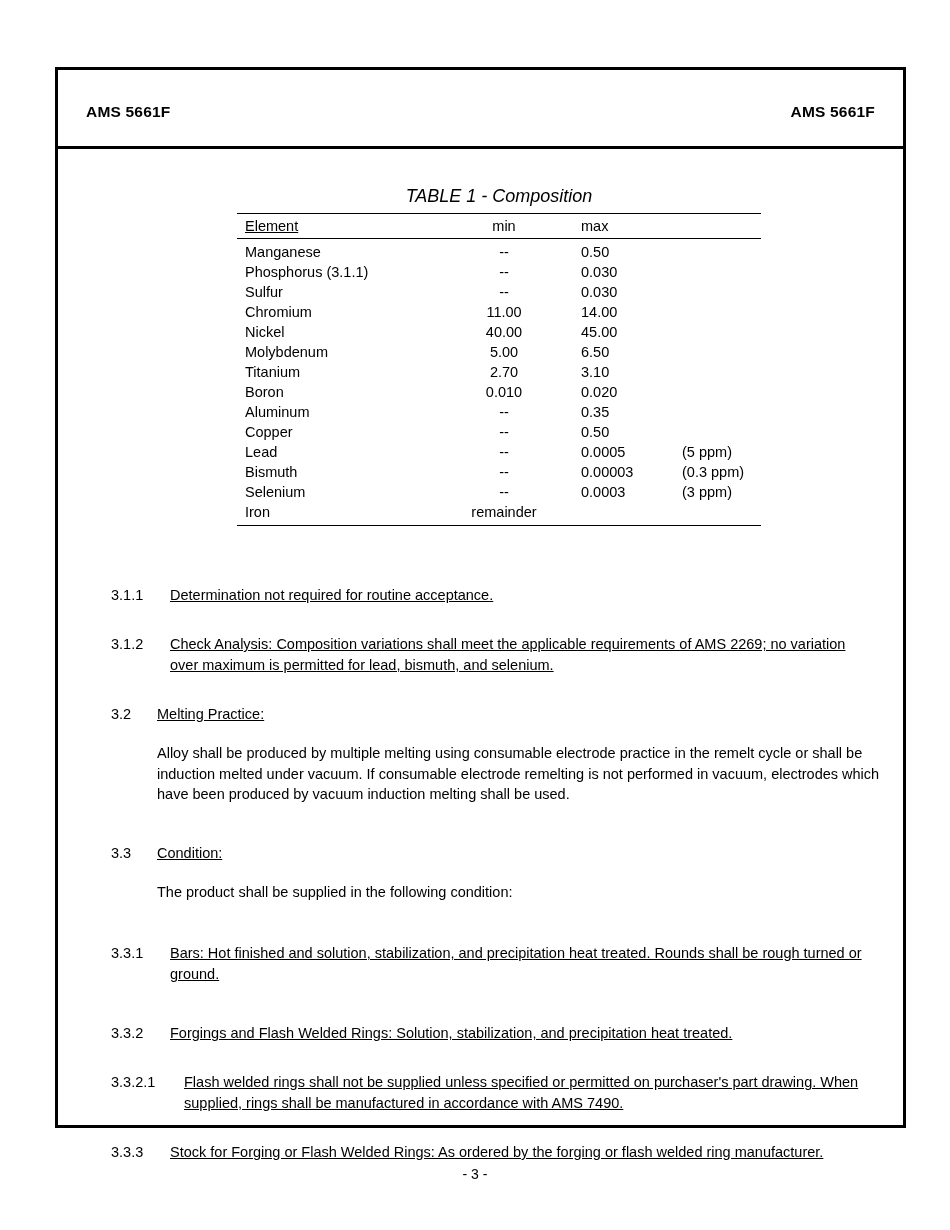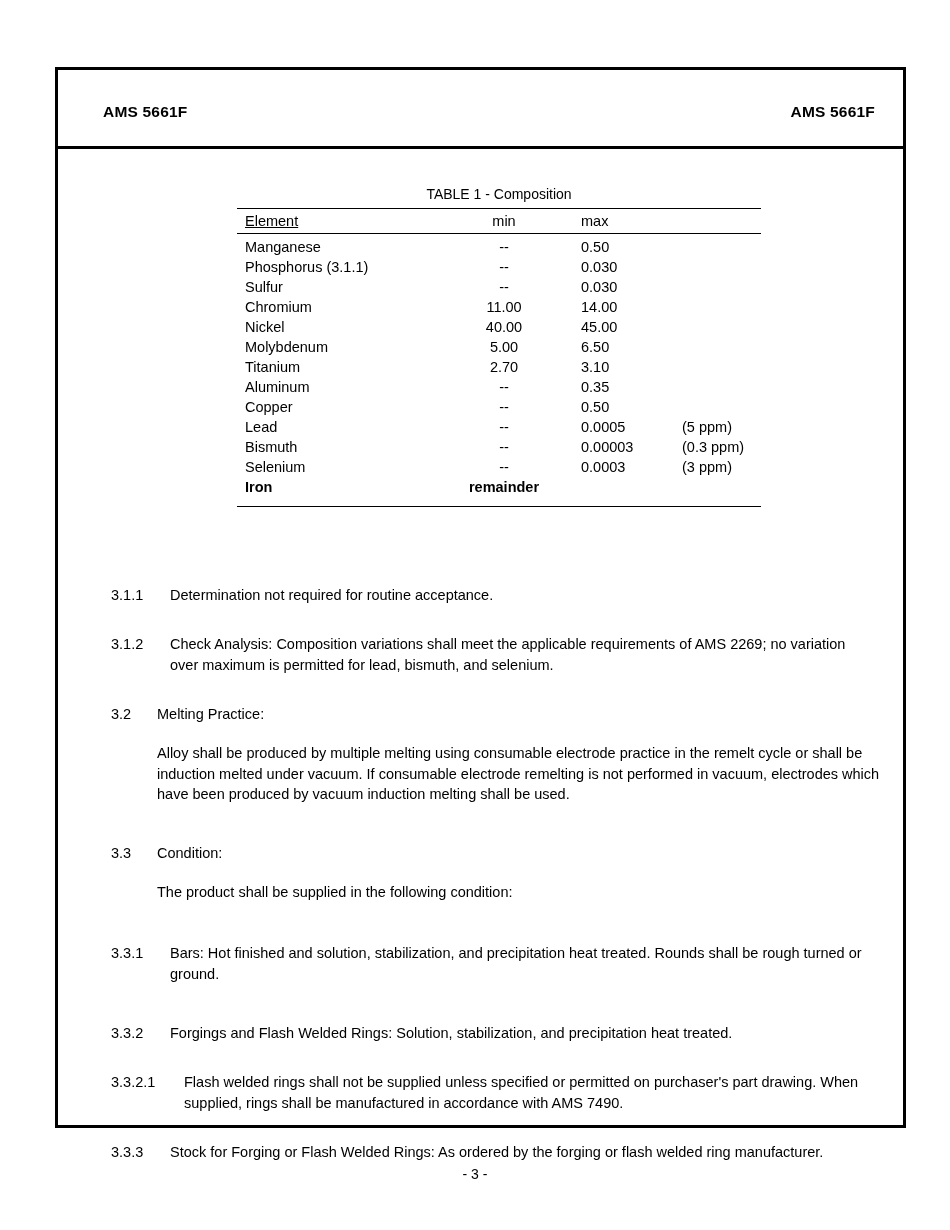--- a/index.html
+++ b/index.html
@@ -40,21 +40,21 @@
     position: absolute;
     left: 0;
     top: 0;
     right: 0;
     height: 79px;
     border-bottom: 3px solid #000000;
     box-sizing: border-box;
   }
   .header-row {
     position: absolute;
-    left: 17px; right: 0;
+    left: 0; right: 0;
     top: 33px;
     height: 22px;
   }
   .hdr-left, .hdr-center, .hdr-right {
     position: absolute;
     font-size: 15.5px;
     font-weight: bold;
     letter-spacing: 0.2px;
     white-space: nowrap;
   }
@@ -72,24 +72,25 @@
   }
 
   
   .table-wrap {
     position: absolute;
     left: 179px;
     top: 37px;
     width: 524px;
   }
   .table-caption {
-    font-size: 14px;
+    font-size: 18px;
     text-align: center;
     margin: 0 0 6px 0;
     white-space: nowrap;
+    font-style: italic;
   }
   table.comp {
     border-collapse: collapse;
     width: 524px;
     font-size: 14.5px;
     table-layout: fixed;
   }
   table.comp td, table.comp th {
     padding: 0;
     font-weight: normal;
@@ -115,36 +116,36 @@
   table.comp thead th.h-note{ }
 
   table.comp tbody tr:first-child td { padding-top: 3px; }
   table.comp tbody td.c-el   { text-align: left;  padding-left: 8px; white-space: nowrap; }
   table.comp tbody td.c-min  { text-align: center; white-space: nowrap; }
   table.comp tbody td.c-max  { text-align: left; padding-left: 22px; white-space: nowrap; }
   table.comp tbody td.c-note { text-align: left; padding-left: 13px; white-space: nowrap; }
 
   table.comp tbody tr.last-row td {
     border-bottom: 1.6px solid #000;
-    padding-bottom: 9px;
-    font-weight: bold;
+    padding-bottom: 3px;
   }
   table.comp tbody tr.last-row td.c-min { text-align: center; }
 
   
   .clauses {
     position: absolute;
     left: 0;
     top: 0;
     right: 0;
   }
   .clause {
     position: absolute;
     font-size: 14.5px;
     line-height: 20.5px;
+    text-decoration: underline;
   }
   .clause .num {
     position: absolute;
     left: 0;
     top: 0;
     white-space: nowrap;
   }
   .clause .body {
     display: block;
   }
@@ -237,20 +238,26 @@
               <td class="c-max">6.50</td>
               <td class="c-note"></td>
             </tr>
             <tr>
               <td class="c-el">Titanium</td>
               <td class="c-min">2.70</td>
               <td class="c-max">3.10</td>
               <td class="c-note"></td>
             </tr>
             <tr>
+              <td class="c-el">Boron</td>
+              <td class="c-min">0.010</td>
+              <td class="c-max">0.020</td>
+              <td class="c-note"></td>
+            </tr>
+            <tr>
               <td class="c-el">Aluminum</td>
               <td class="c-min">--</td>
               <td class="c-max">0.35</td>
               <td class="c-note"></td>
             </tr>
             <tr>
               <td class="c-el">Copper</td>
               <td class="c-min">--</td>
               <td class="c-max">0.50</td>
               <td class="c-note"></td>

